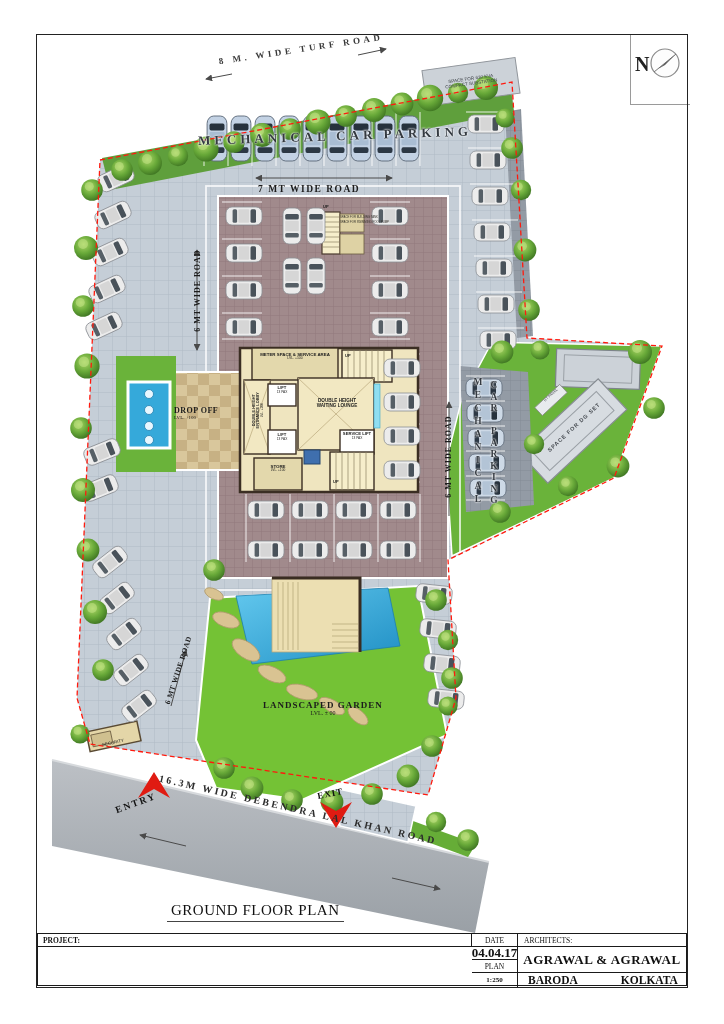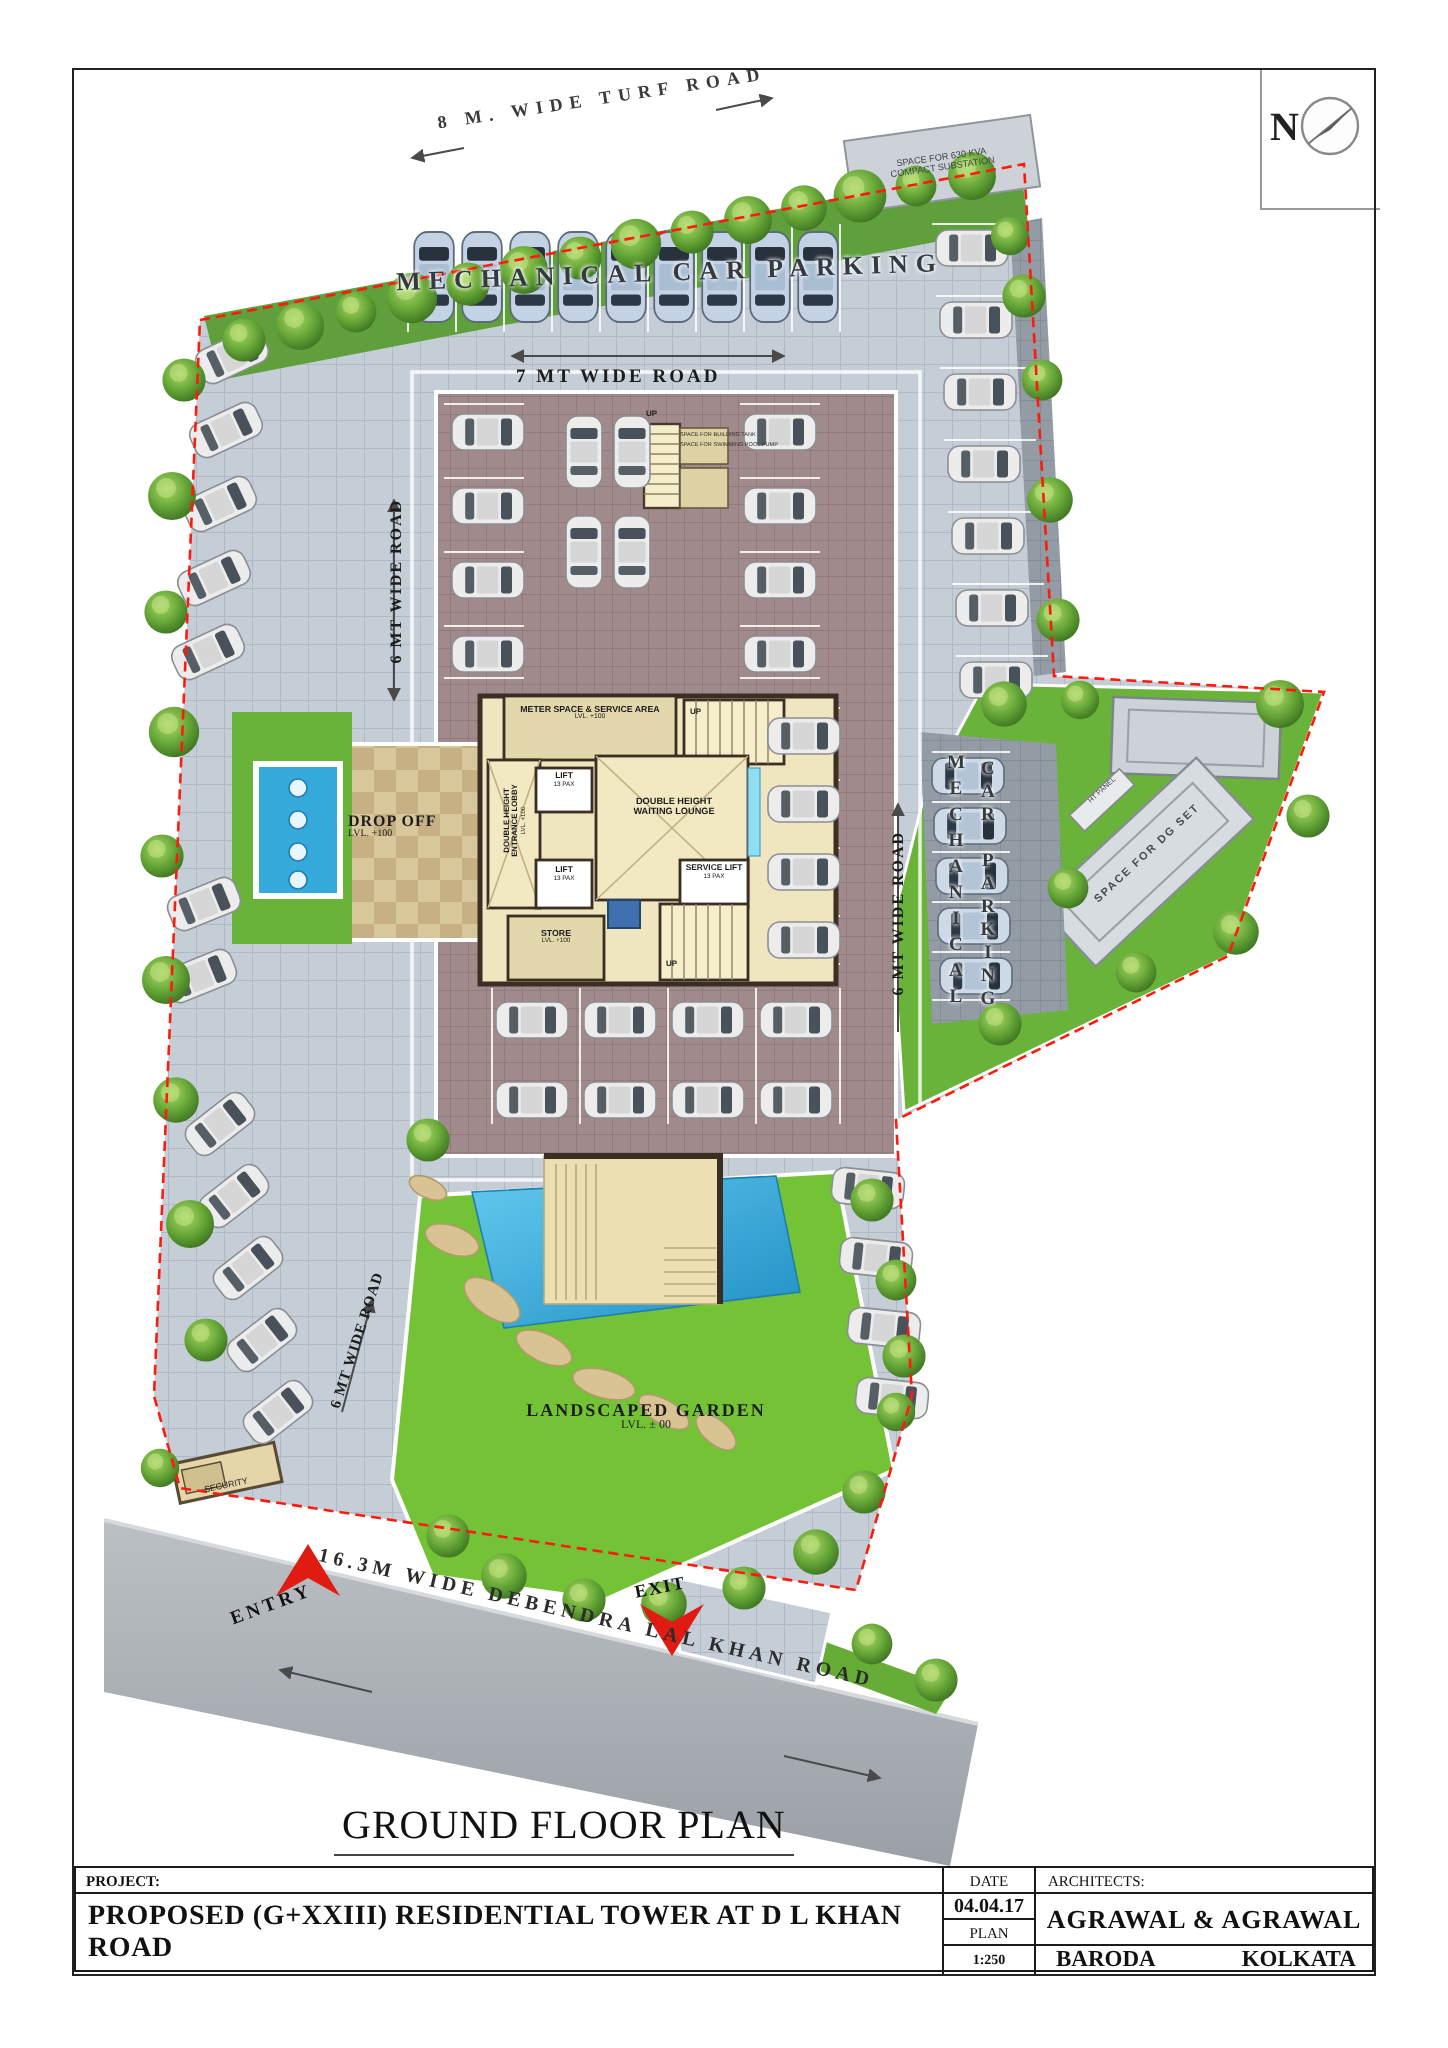--- a/index.html
+++ b/index.html
@@ -47,33 +47,33 @@
   #mech-vert-2{left:488px;top:380px;height:134px;font-weight:bold;font-size:9.5px;letter-spacing:1.5px;}
   #dg-label{left:518px;top:424px;width:112px;transform:rotate(-43deg);font-size:5.5px;font-weight:bold;letter-spacing:1px;text-align:center;color:#474c52;}
   #ht-label{left:532px;top:393px;width:38px;transform:rotate(-43deg);font-size:3.6px;text-align:center;color:#474c52;}
   #garden-label{left:238px;top:700px;width:170px;text-align:center;}
   #garden-label .l1{font-weight:bold;font-size:9px;letter-spacing:1px;}
   #garden-label .l2{font-size:6px;}
   #security-label{left:88px;top:740px;width:50px;transform:rotate(-12deg);font-size:4.4px;text-align:center;}
   #entry-label{left:114px;top:794px;width:66px;transform:rotate(-20deg);font-weight:bold;font-size:9.5px;letter-spacing:2px;color:#111;}
   #exit-label{left:317px;top:786px;width:52px;transform:rotate(-11deg);font-weight:bold;font-size:9px;letter-spacing:1px;color:#111;}
   #mainroad-label{left:128px;top:804px;width:340px;transform:rotate(12.8deg);font-weight:bold;font-size:10px;letter-spacing:2.5px;color:#2c2c2c;text-align:center;}
-  #plan-title{left:167px;top:902px;font-size:20px;letter-spacing:.5px;color:#111;border-bottom:1.4px solid #444;padding:0 4px 2px 4px;}
+  #plan-title{left:167px;top:902px;font-size:15px;letter-spacing:.5px;color:#111;border-bottom:1.4px solid #444;padding:0 4px 2px 4px;}
   
   #north-box{position:absolute;left:630px;top:35px;width:59px;height:69px;border-left:1px solid #9a9a9a;border-bottom:1px solid #9a9a9a;}
   #north-box .n{position:absolute;left:4px;top:18px;font-size:20px;font-weight:bold;color:#222;}
   
   #tblock{position:absolute;left:37px;top:933px;width:650px;height:53px;border:1.6px solid #1a1a1a;display:grid;
           grid-template-columns:1fr 46px 168px;grid-template-rows:13px 13px 13px 14px;
           grid-template-areas:"pl dl al" "pn dv an" "pn sl an" "pn sv of";box-sizing:border-box;}
   .tb{display:flex;align-items:center;font-family:"Liberation Serif",serif;box-sizing:border-box;color:#111;}
   #tb-project-label{grid-area:pl;font-size:7.5px;font-weight:bold;padding-left:5px;border-right:1px solid #1a1a1a;border-bottom:1px solid #1a1a1a;}
   #tb-project-name{grid-area:pn;font-size:14px;font-weight:bold;padding-left:6px;letter-spacing:.3px;border-right:1px solid #1a1a1a;}
   #tb-date-label{grid-area:dl;font-size:7.5px;justify-content:center;border-right:1px solid #1a1a1a;border-bottom:1px solid #1a1a1a;}
-  #tb-date-value{grid-area:dv;font-size:10px;font-weight:bold;justify-content:center;border-right:1px solid #1a1a1a;border-bottom:1px solid #1a1a1a;}
+  #tb-date-value{grid-area:dv;font-size:13px;font-weight:bold;justify-content:center;border-right:1px solid #1a1a1a;border-bottom:1px solid #1a1a1a;}
   #tb-scale-label{grid-area:sl;font-size:7.5px;justify-content:center;border-right:1px solid #1a1a1a;border-bottom:1px solid #1a1a1a;}
   #tb-scale-value{grid-area:sv;font-size:7px;font-weight:bold;justify-content:center;border-right:1px solid #1a1a1a;}
   #tb-arch-label{grid-area:al;font-size:7.5px;padding-left:6px;border-bottom:1px solid #1a1a1a;}
   #tb-arch-name{grid-area:an;font-size:13px;font-weight:bold;justify-content:center;letter-spacing:.5px;border-bottom:1px solid #1a1a1a;}
   #tb-offices{grid-area:of;font-size:11.5px;font-weight:bold;justify-content:space-between;padding:0 10px;gap:43px;}
 </style>
 </head>
 <body>
 
 <div id="sheet">
@@ -470,21 +470,20 @@
       <polygon points="45,19 27,34 34,30" fill="#5a5a5a"></polygon>
     </svg>
   </div>
 
   <div id="frame"></div>
 
   <div id="tblock">
     <div class="tb" id="tb-project-label">PROJECT:</div>
     <div class="tb" id="tb-date-label">DATE</div>
     <div class="tb" id="tb-arch-label">ARCHITECTS:</div>
-    <div class="tb" id="tb-project-name">PROPOSED (G+XXIII) RESIDENTIAL TOWER AT D L KHAN ROAD</div>
     <div class="tb" id="tb-date-value">04.04.17</div>
     <div class="tb" id="tb-arch-name">AGRAWAL &amp; AGRAWAL</div>
     <div class="tb" id="tb-scale-label">PLAN</div>
     <div class="tb" id="tb-scale-value">1:250</div>
     <div class="tb" id="tb-offices">
       <span>BARODA</span>
       <span>KOLKATA</span>
     </div>
   </div>
 </div>

